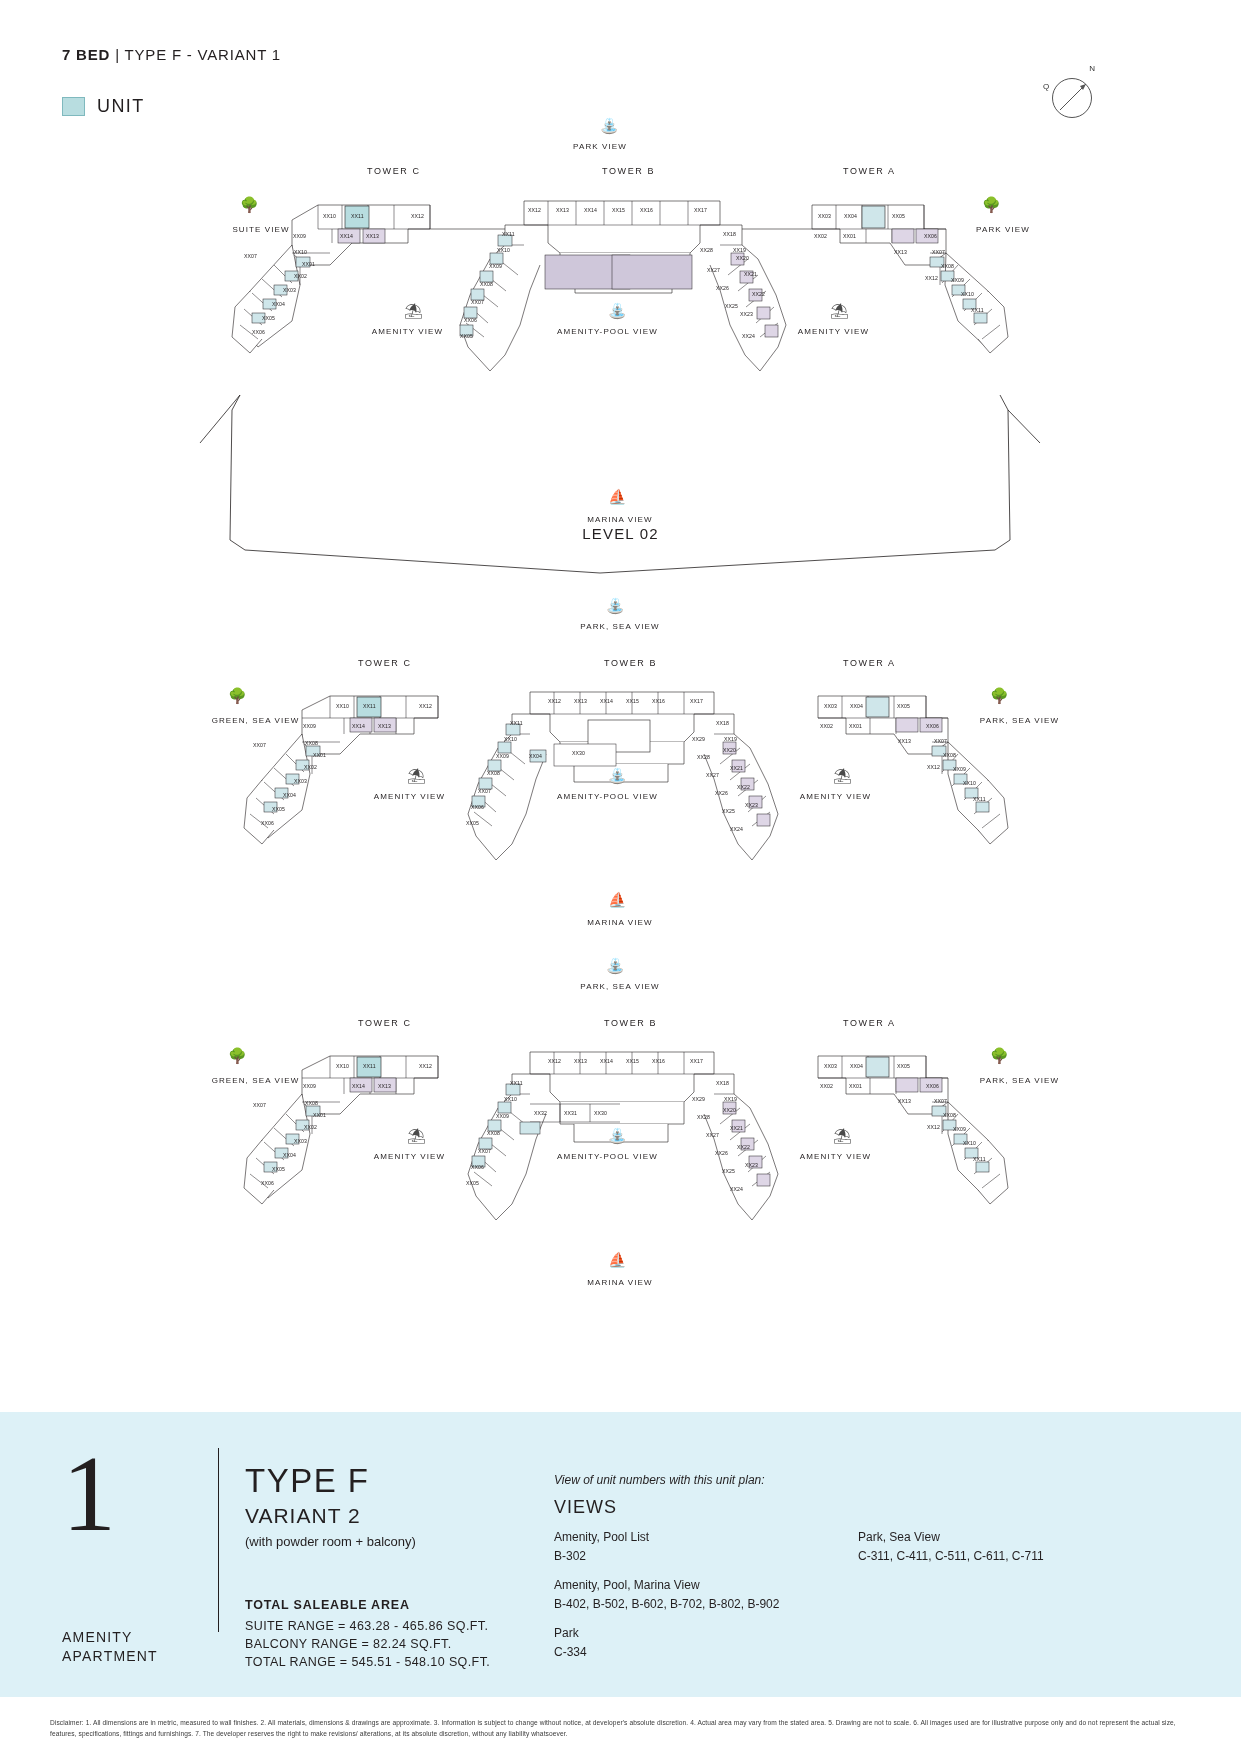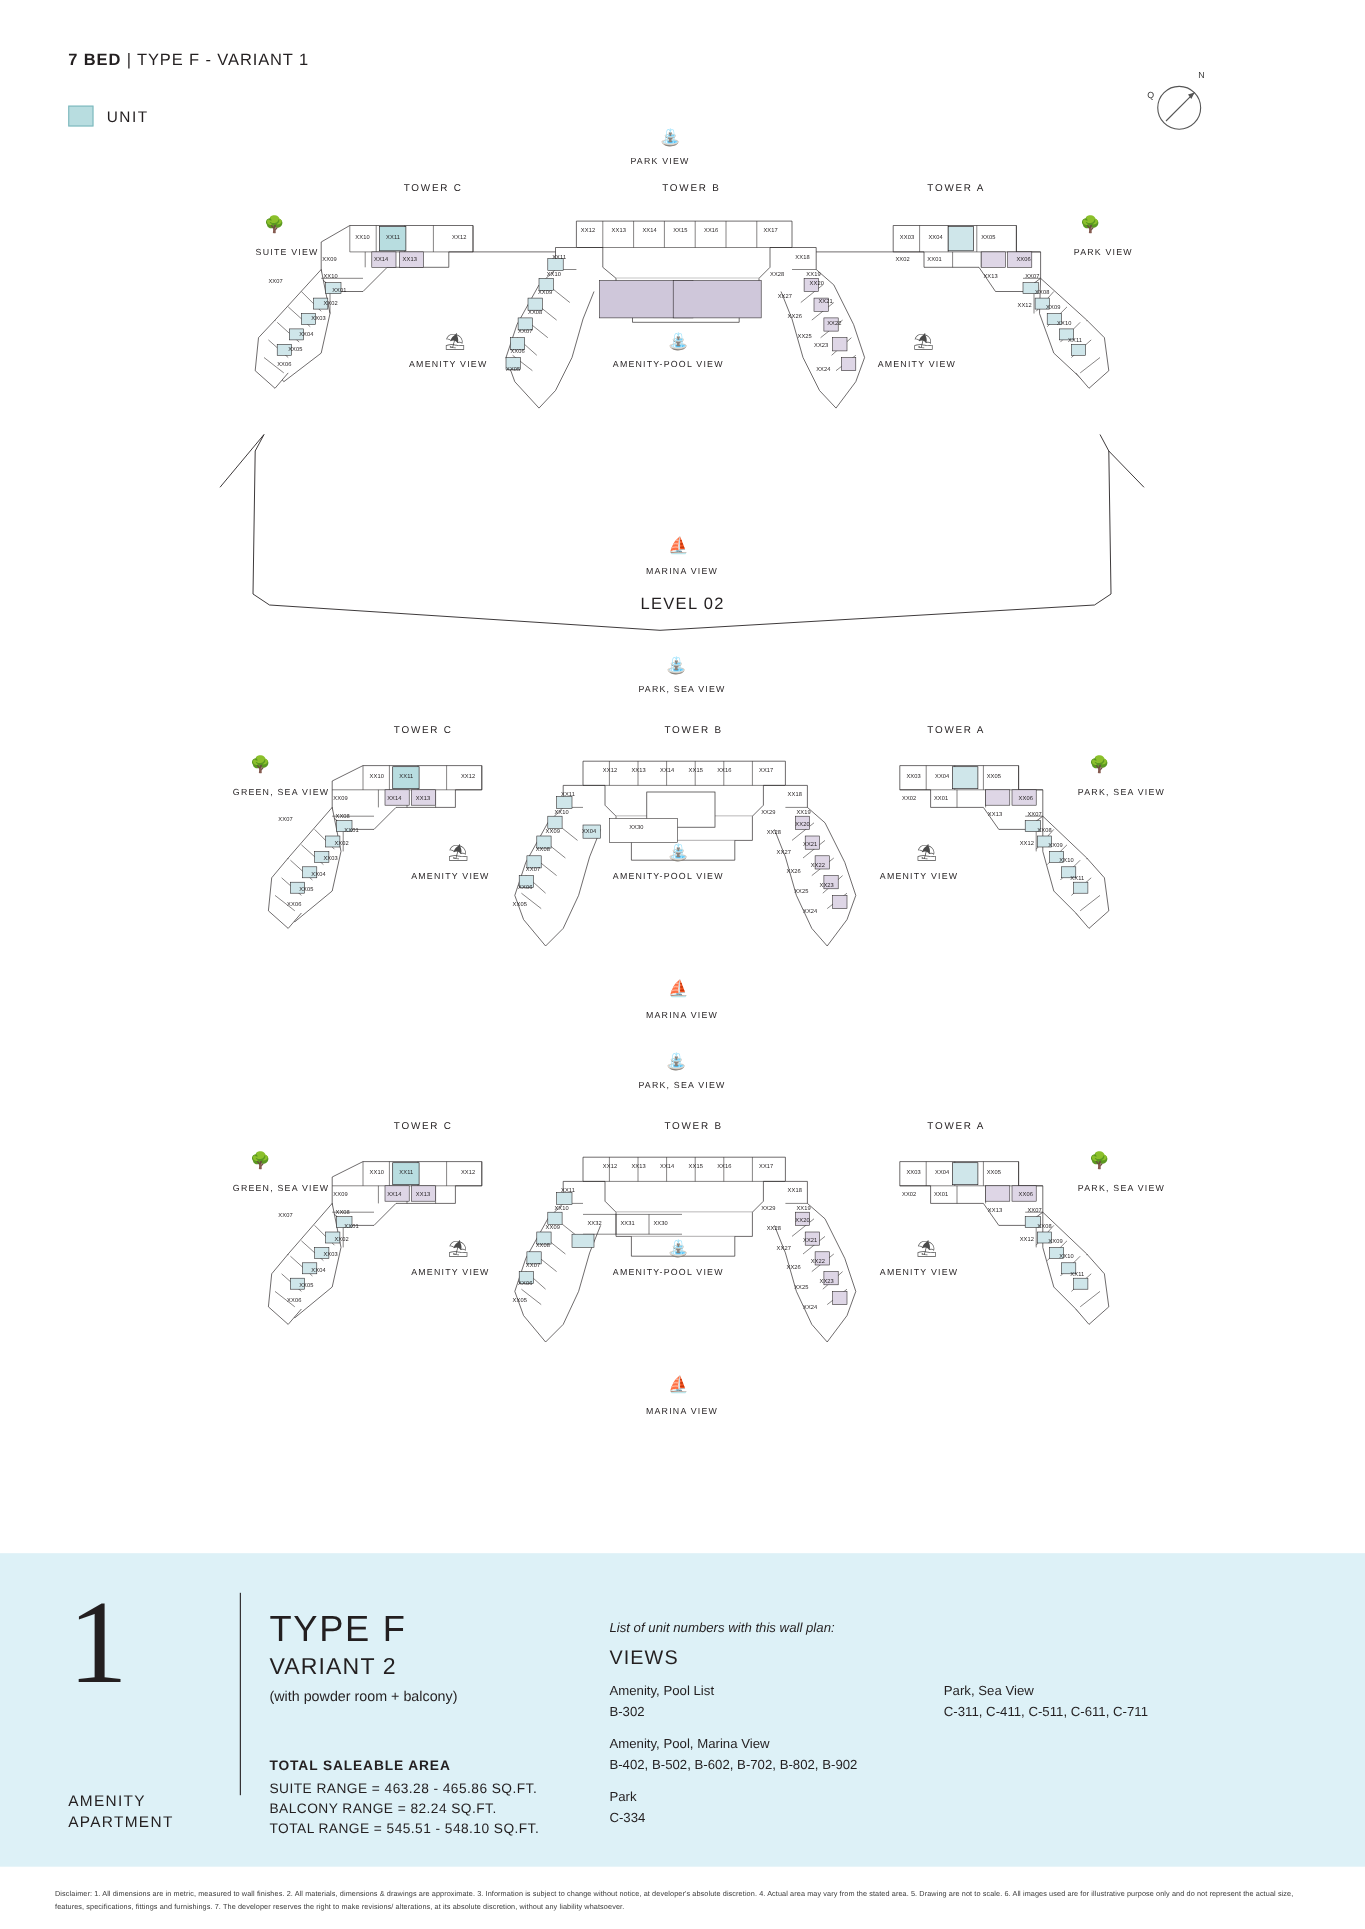--- a/index.html
+++ b/index.html
@@ -30,21 +30,21 @@
     display: flex;
     align-items: center;
     gap: 12px;
   }
   .legend-swatch {
     width: 23px; height: 19px;
     background: #b8dde0;
     border: 1px solid #7fb9be;
   }
   .legend-label {
-    font-size: 14px;
+    font-size: 18px;
     letter-spacing: 1.4px;
   }
 
   
   .compass {
     position: absolute;
     right: 140px; top: 64px;
     width: 58px; height: 58px;
   }
   .compass .circle {
@@ -345,21 +345,21 @@
 
   <div class="view-icon" style="left:608px; top:178px;">⛲</div>
   <div class="view-label" style="left:500px; top:202px; width:215px;">AMENITY-POOL VIEW</div>
 
   <div class="view-icon" style="left:830px; top:178px;">⛱</div>
   <div class="view-label" style="left:756px; top:202px; width:155px;">AMENITY VIEW</div>
 
   <div class="view-icon" style="left:608px; top:364px;">⛵</div>
   <div class="view-label" style="left:570px; top:390px; width:100px;">MARINA VIEW</div>
 
-  <div class="plan-title" style="top:416px;">LEVEL 02</div>
+  <div class="plan-title" style="top:400px;">LEVEL 02</div>
 
   <div class="unit-num" style="left:323px; top:88px;">XX10</div>
   <div class="unit-num" style="left:351px; top:88px;">XX11</div>
   <div class="unit-num" style="left:411px; top:88px;">XX12</div>
   <div class="unit-num" style="left:293px; top:108px;">XX09</div>
   <div class="unit-num" style="left:340px; top:108px;">XX14</div>
   <div class="unit-num" style="left:366px; top:108px;">XX13</div>
   <div class="unit-num" style="left:294px; top:124px;">XX10</div>
   <div class="unit-num" style="left:302px; top:136px;">XX01</div>
   <div class="unit-num" style="left:294px; top:148px;">XX02</div>
@@ -758,21 +758,21 @@
 <div class="type-variant">VARIANT 2</div>
 <div class="type-note">(with powder room + balcony)</div>
 
 <div class="area-title">TOTAL SALEABLE AREA</div>
 <div class="area-lines">
   <div>SUITE RANGE = 463.28 - 465.86 SQ.FT.</div>
   <div>BALCONY RANGE = 82.24 SQ.FT.</div>
   <div>TOTAL RANGE = 545.51 - 548.10 SQ.FT.</div>
 </div>
 
-<div class="list-note">List of unit numbers with this wall plan:</div>
+<div class="list-note">View of unit numbers with this unit plan:</div>
 <div class="views-title">VIEWS</div>
 
 <div class="views-col left">
   <div class="grp">
     <div class="hd">Amenity, Pool List</div>
     <div class="vals">B-302</div>
   </div>
   <div class="grp">
     <div class="hd">Amenity, Pool, Marina View</div>
     <div class="vals">B-402, B-502, B-602, B-702, B-802, B-902</div>

